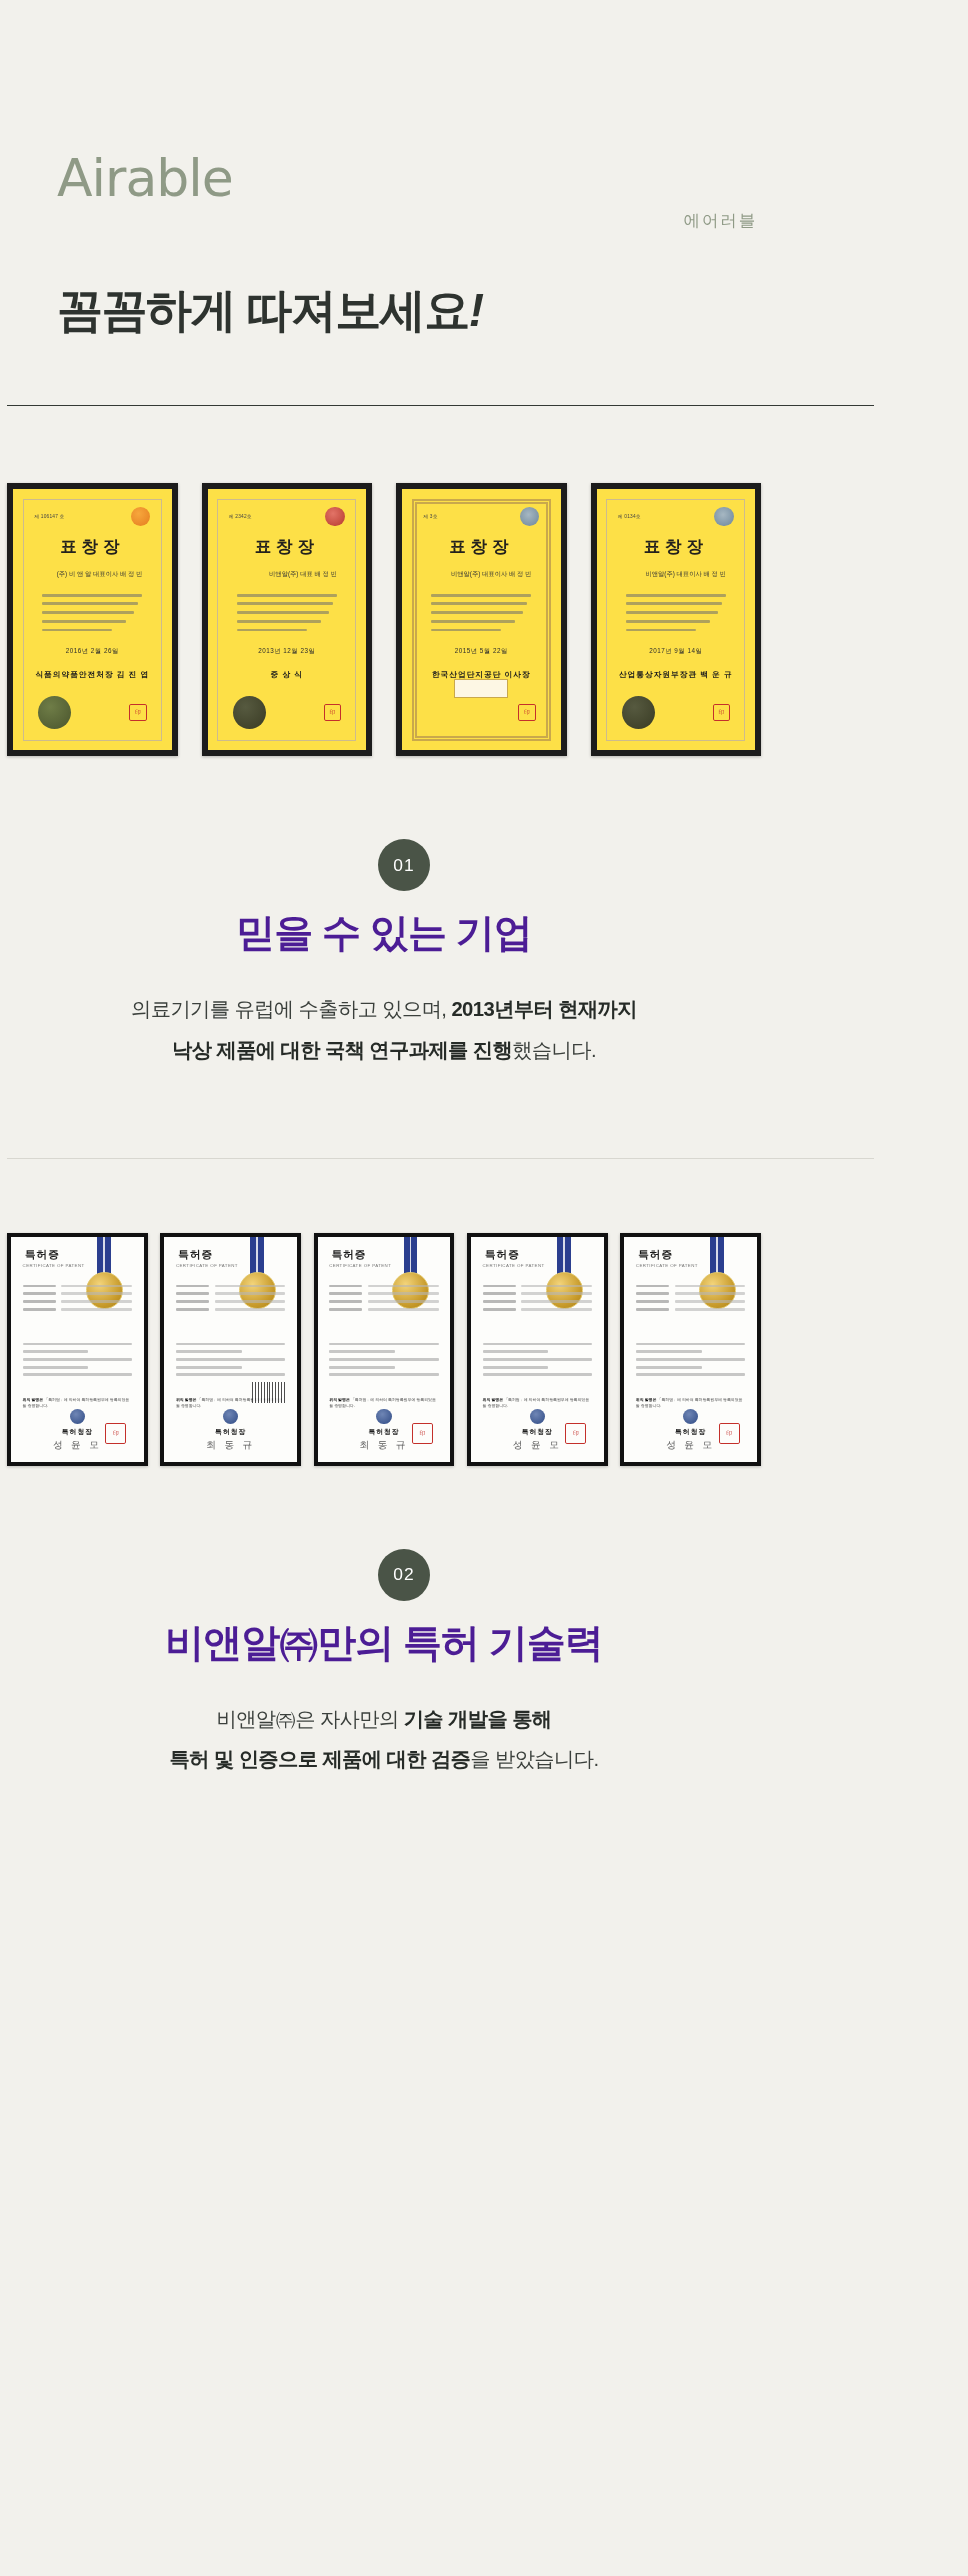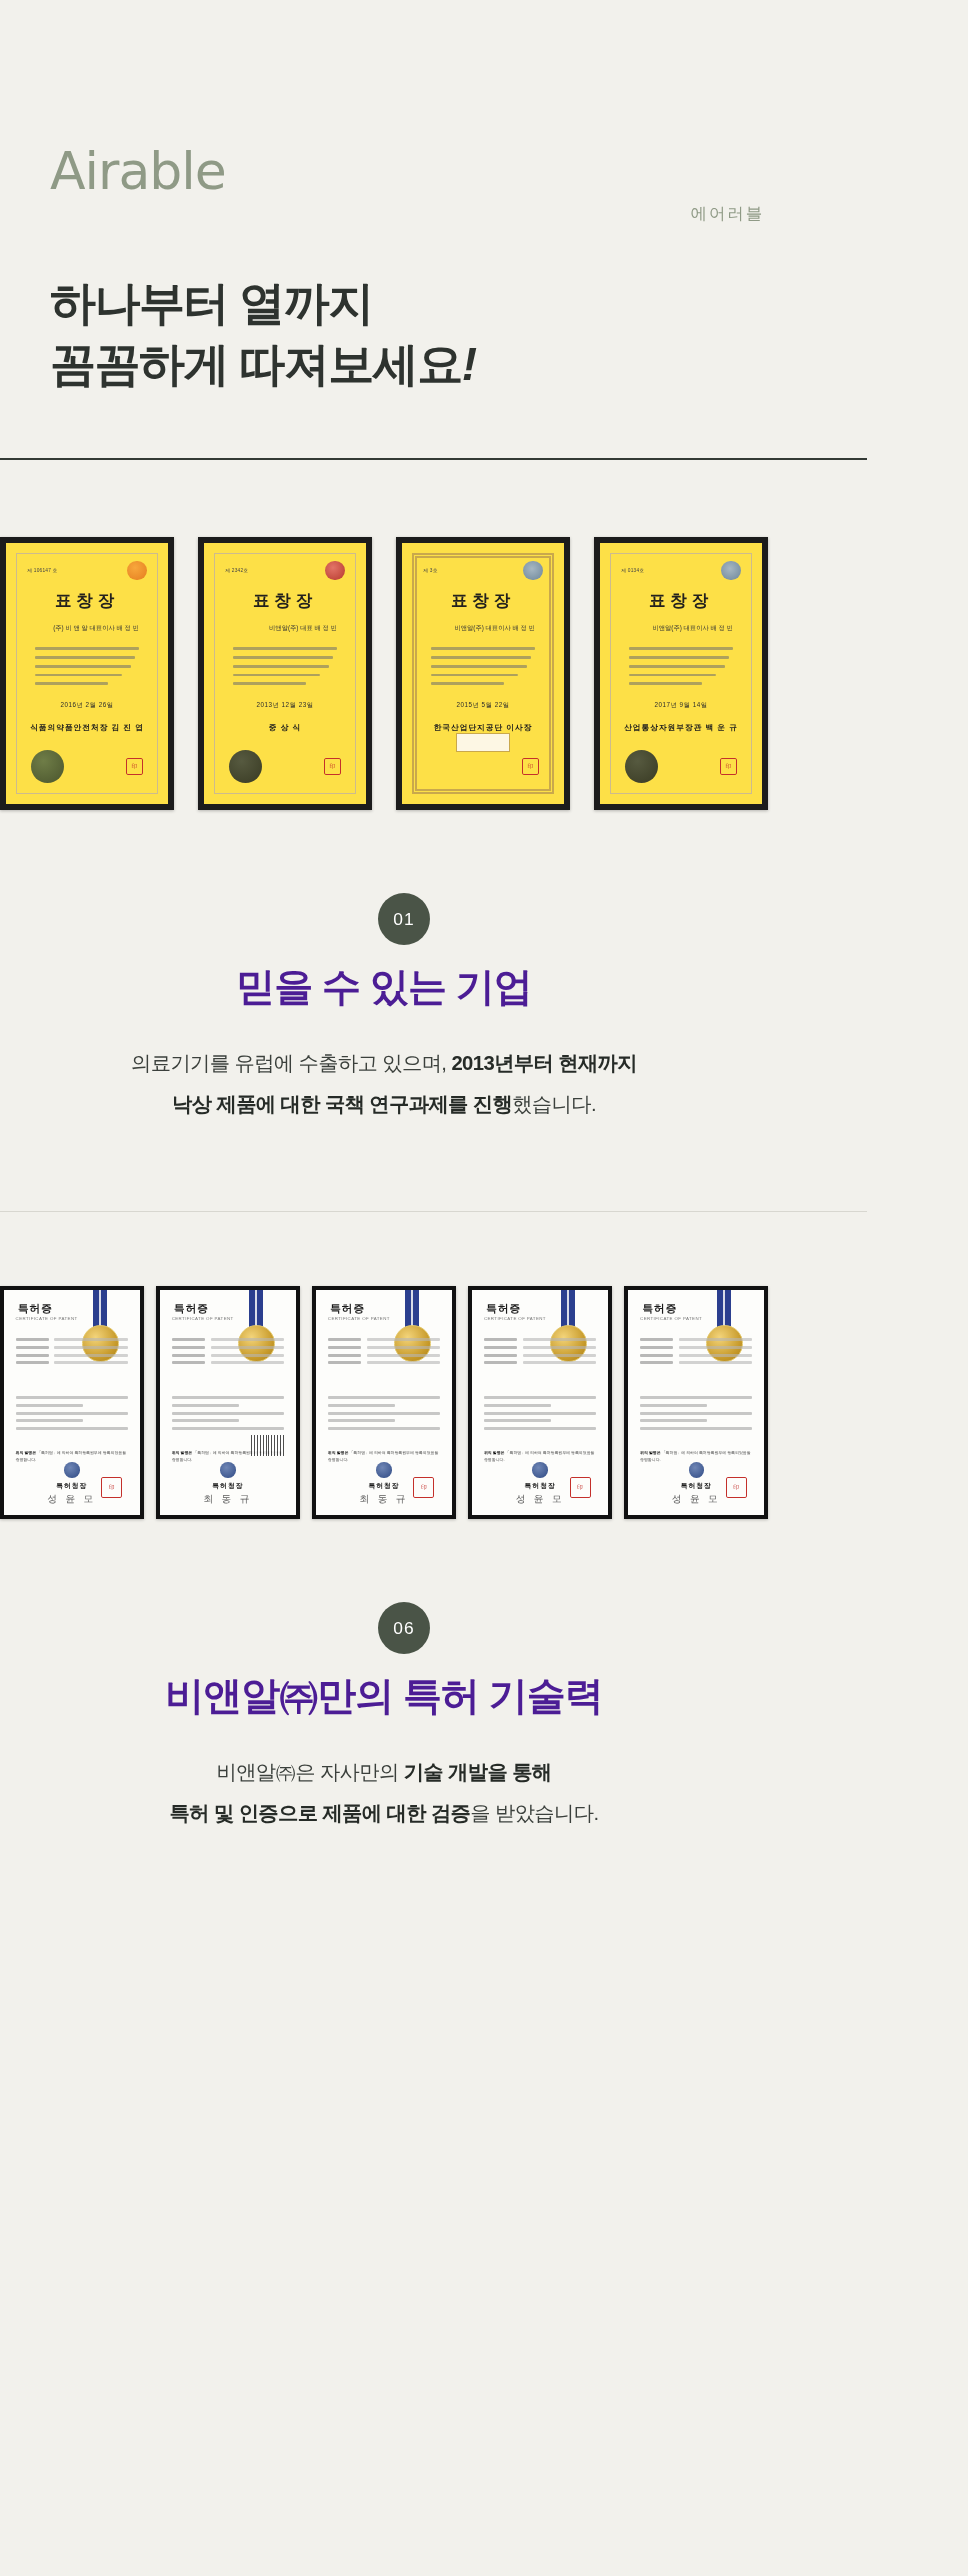--- a/index.html
+++ b/index.html
@@ -12,21 +12,21 @@
   body {
     width: 968px;
     min-height: 2576px;
     position: relative;
     overflow-x: hidden;
   }
   .page {
     width: 768px;
     min-height: 2576px;
     background: #f2f1ec;
-    padding: 0;
+    padding: 7px;
     position: relative;
   }
 
   
   .logo-block {
     padding: 145px 0 0 50px;
   }
   .logo-wordmark {
     font-family: "DejaVu Sans", sans-serif;
     font-size: 52px;
@@ -333,21 +333,20 @@
 <body>
 
 <div class="page">
 
   <div class="logo-block">
     <div class="logo-wordmark">Airable</div>
     <span class="logo-sub">에어러블</span>
   </div>
 
   <div class="headline">
-    <div>하나부터 열까지</div>
     <div>
       <span>꼼꼼하게 따져보세요</span><span class="italic">!</span>
     </div>
   </div>
 
   <div class="divider"></div>
 
   <div class="cert-row">
 
     <div class="cert">
@@ -678,21 +677,21 @@
         <div class="patent-emblem"></div>
         <div class="patent-office">특허청장</div>
         <div class="patent-sign">성 윤 모</div>
       </div>
       <div class="patent-stamp">印</div>
     </div>
 
   </div>
 
   <div class="badge-wrap">
-    <div class="badge">06</div>
+    <div class="badge">02</div>
   </div>
   <h2 class="section-title">비앤알㈜만의 특허 기술력</h2>
   <div class="section-body">
     <div>
       <span>비앤알㈜은 자사만의 </span><span class="b">기술 개발을 통해</span>
     </div>
     <div>
       <span class="b">특허 및 인증으로 제품에 대한 검증</span><span>을 받았습니다.</span>
     </div>
   </div>

